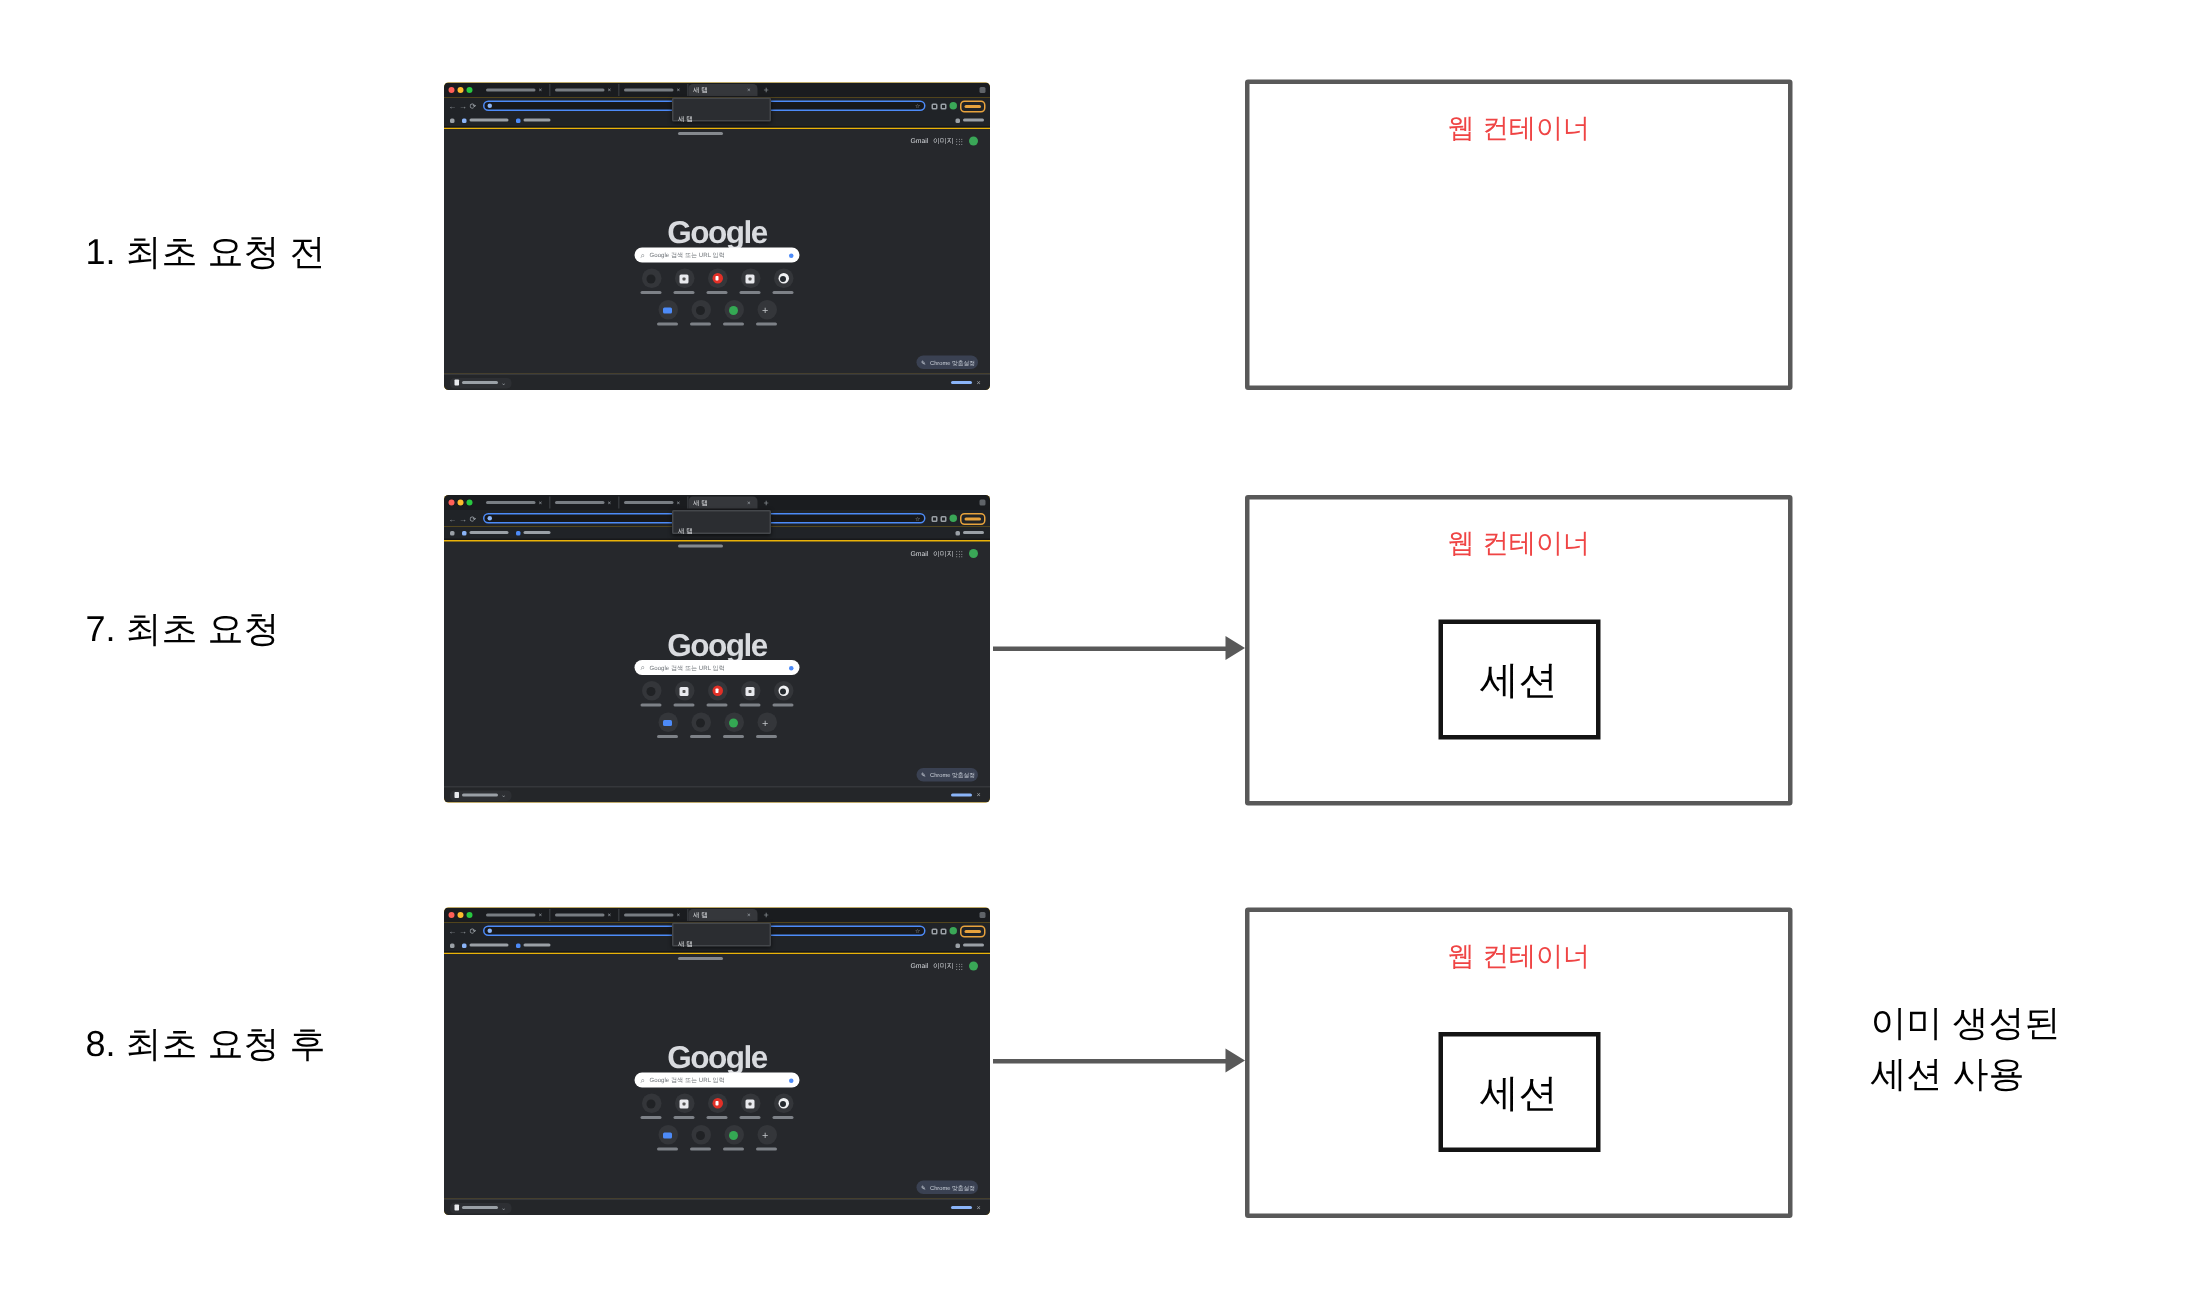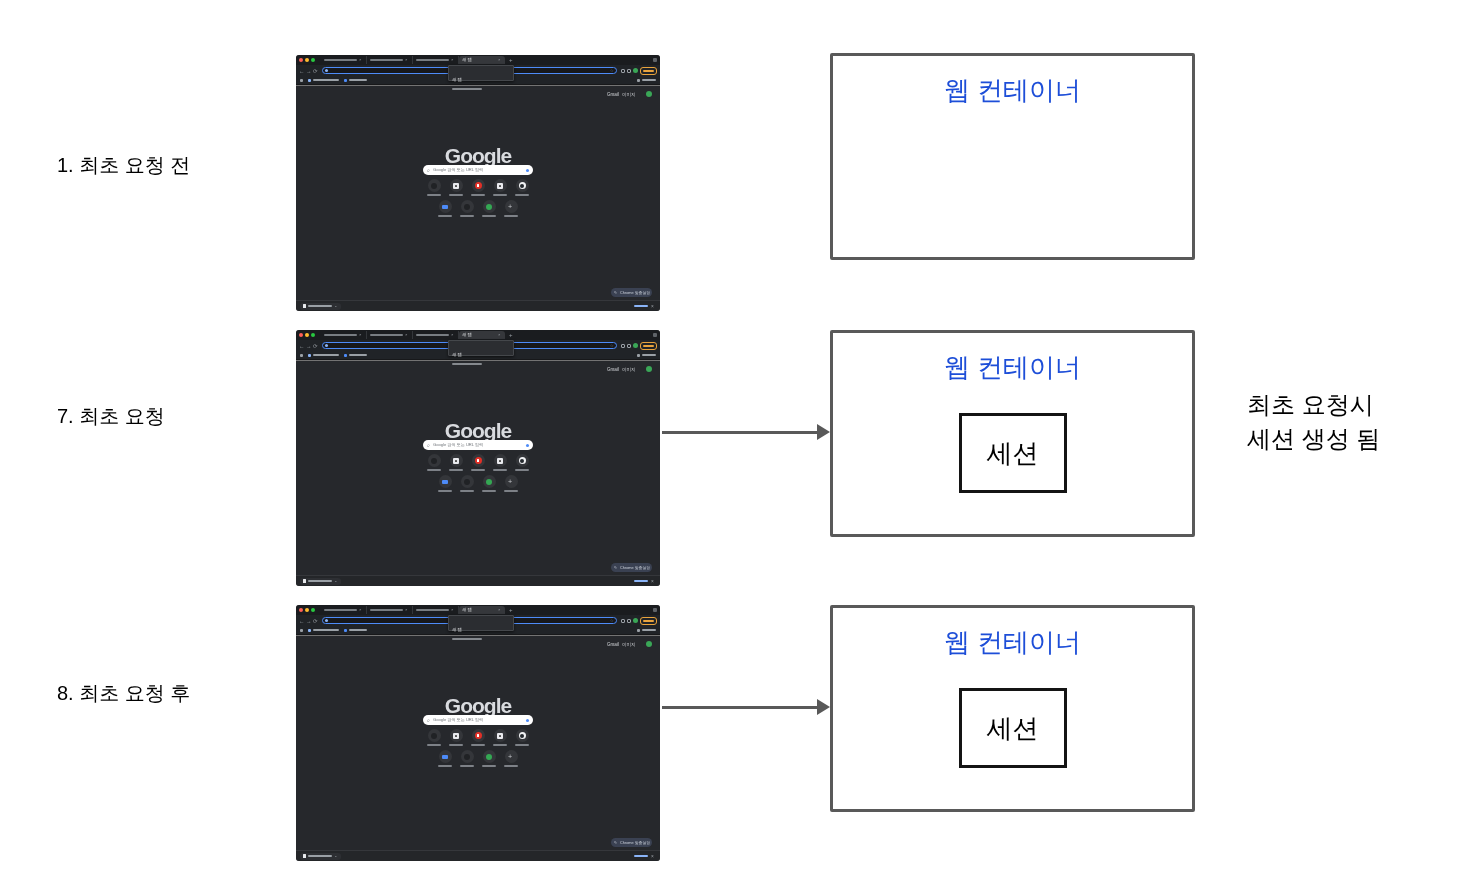--- a/index.html
+++ b/index.html
@@ -1,35 +1,35 @@
 <!DOCTYPE html>
 <html><head>
 <meta charset="utf-8">
 <style>
   html,body{margin:0;padding:0;background:#fff;}
   .canvas{position:relative;width:1468px;height:876px;background:#ffffff;overflow:hidden;
           font-family:"Liberation Sans",sans-serif;}
 
   
-  .row-label{position:absolute;left:57px;font-size:20px;color:#000;white-space:nowrap;}
+  .row-label{position:absolute;left:57px;font-size:24px;color:#000;white-space:nowrap;}
   .annotation{position:absolute;left:1247px;font-size:24px;line-height:34px;color:#000;white-space:nowrap;}
   .cbox{position:absolute;left:830px;width:365px;height:207px;border:3px solid #595959;
         border-radius:2px;background:#fff;box-sizing:border-box;}
-  .cbox-title{margin-top:17px;text-align:center;font-size:26px;color:#1d4ed8;}
+  .cbox-title{margin-top:17px;text-align:center;font-size:18px;color:#ef4444;}
   .session-box{position:absolute;left:50%;transform:translateX(-50%);top:80px;width:108px;height:80px;
         border:3px solid #141414;box-sizing:border-box;display:flex;align-items:center;justify-content:center;
         font-size:26px;color:#000;background:#fff;}
   .arrow{position:absolute;left:662px;width:168px;height:16px;}
   .arrow .line{position:absolute;left:0;right:11px;top:7px;height:2.5px;background:#595959;}
   .arrow .head{position:absolute;right:0;top:0;width:0;height:0;
         border-left:13px solid #595959;border-top:8px solid transparent;border-bottom:8px solid transparent;}
 
   
   .browser-mount{position:absolute;left:296px;width:364px;height:205px;}
-  .browser{position:relative;width:364px;height:256px;background:#737373;border-radius:3px;overflow:hidden;}
+  .browser{position:relative;width:364px;height:205px;background:#eab308;border-radius:3px;overflow:hidden;}
 
   
   .tt{position:relative;display:inline-block;overflow:visible;flex:none;}
   .tt>span{position:absolute;left:0;top:50%;font-size:12px;line-height:1;white-space:nowrap;
            transform:translateY(-50%) scale(var(--s,.33));transform-origin:0 center;}
 
   .b-tabstrip{position:absolute;top:0;left:0;right:0;height:10px;background:#1a1c1f;
               display:flex;align-items:center;padding-left:3px;box-sizing:border-box;}
   .tl{width:4px;height:4px;border-radius:50%;margin-right:2px;flex:none;}
   .tabs{display:flex;align-items:center;margin-left:4px;height:10px;}
@@ -539,24 +539,20 @@
   </div>
 </div>
   <div class="arrow" style="top:424px">
     <div class="line"></div>
     <div class="head"></div>
   </div>
   <div class="cbox" style="top:330px">
     <div class="cbox-title">웹 컨테이너</div>
     <div class="session-box">세션</div>
   </div>
-  <div class="annotation" style="top:388px">
-    <div>최초 요청시</div>
-    <div>세션 생성 됨</div>
-  </div>
 
   <div class="row-label" style="top:680px">8. 최초 요청 후</div>
   <div class="browser-mount" style="top:605px">
   <div class="browser">
     <div class="b-tabstrip">
       <span class="tl" style="background:#ff5f57"></span>
       <span class="tl" style="background:#febc2e"></span>
       <span class="tl" style="background:#28c840"></span>
       <div class="tabs">
         <div class="b-tab">
@@ -760,14 +756,18 @@
   </div>
 </div>
   <div class="arrow" style="top:699px">
     <div class="line"></div>
     <div class="head"></div>
   </div>
   <div class="cbox" style="top:605px">
     <div class="cbox-title">웹 컨테이너</div>
     <div class="session-box">세션</div>
   </div>
+  <div class="annotation" style="top:666px">
+    <div>이미 생성된</div>
+    <div>세션 사용</div>
+  </div>
 
 </div>
 
 </body></html>

